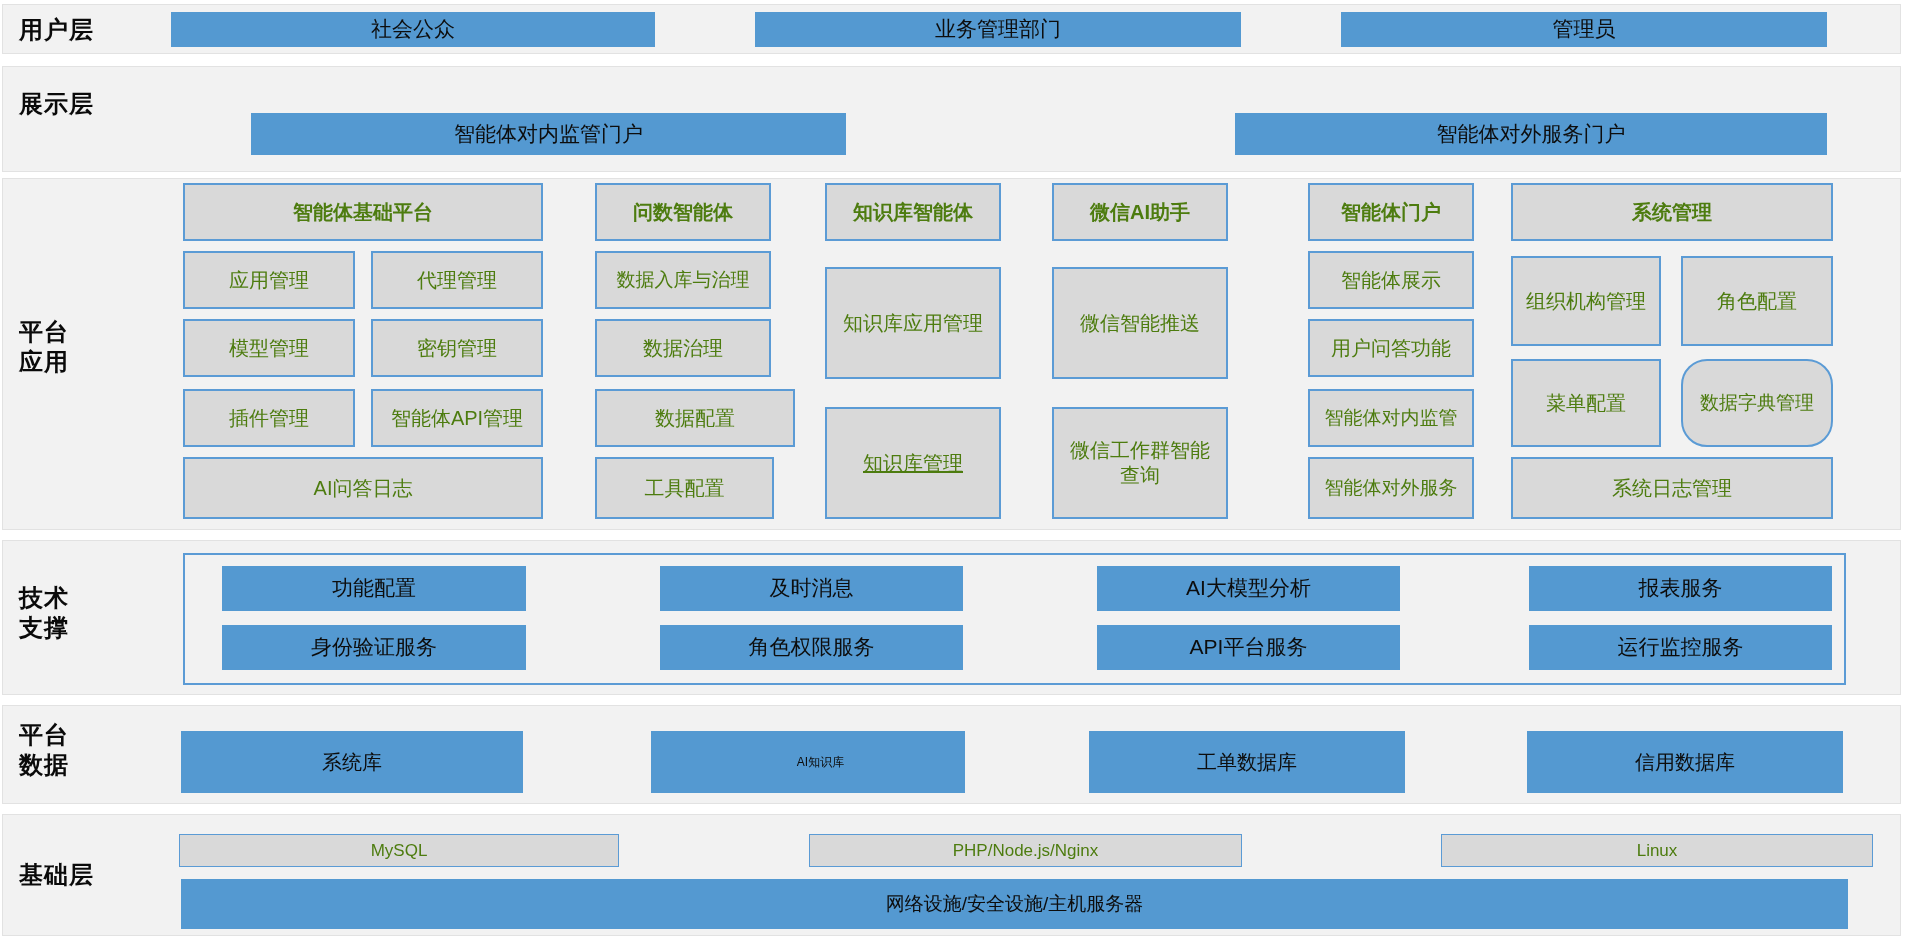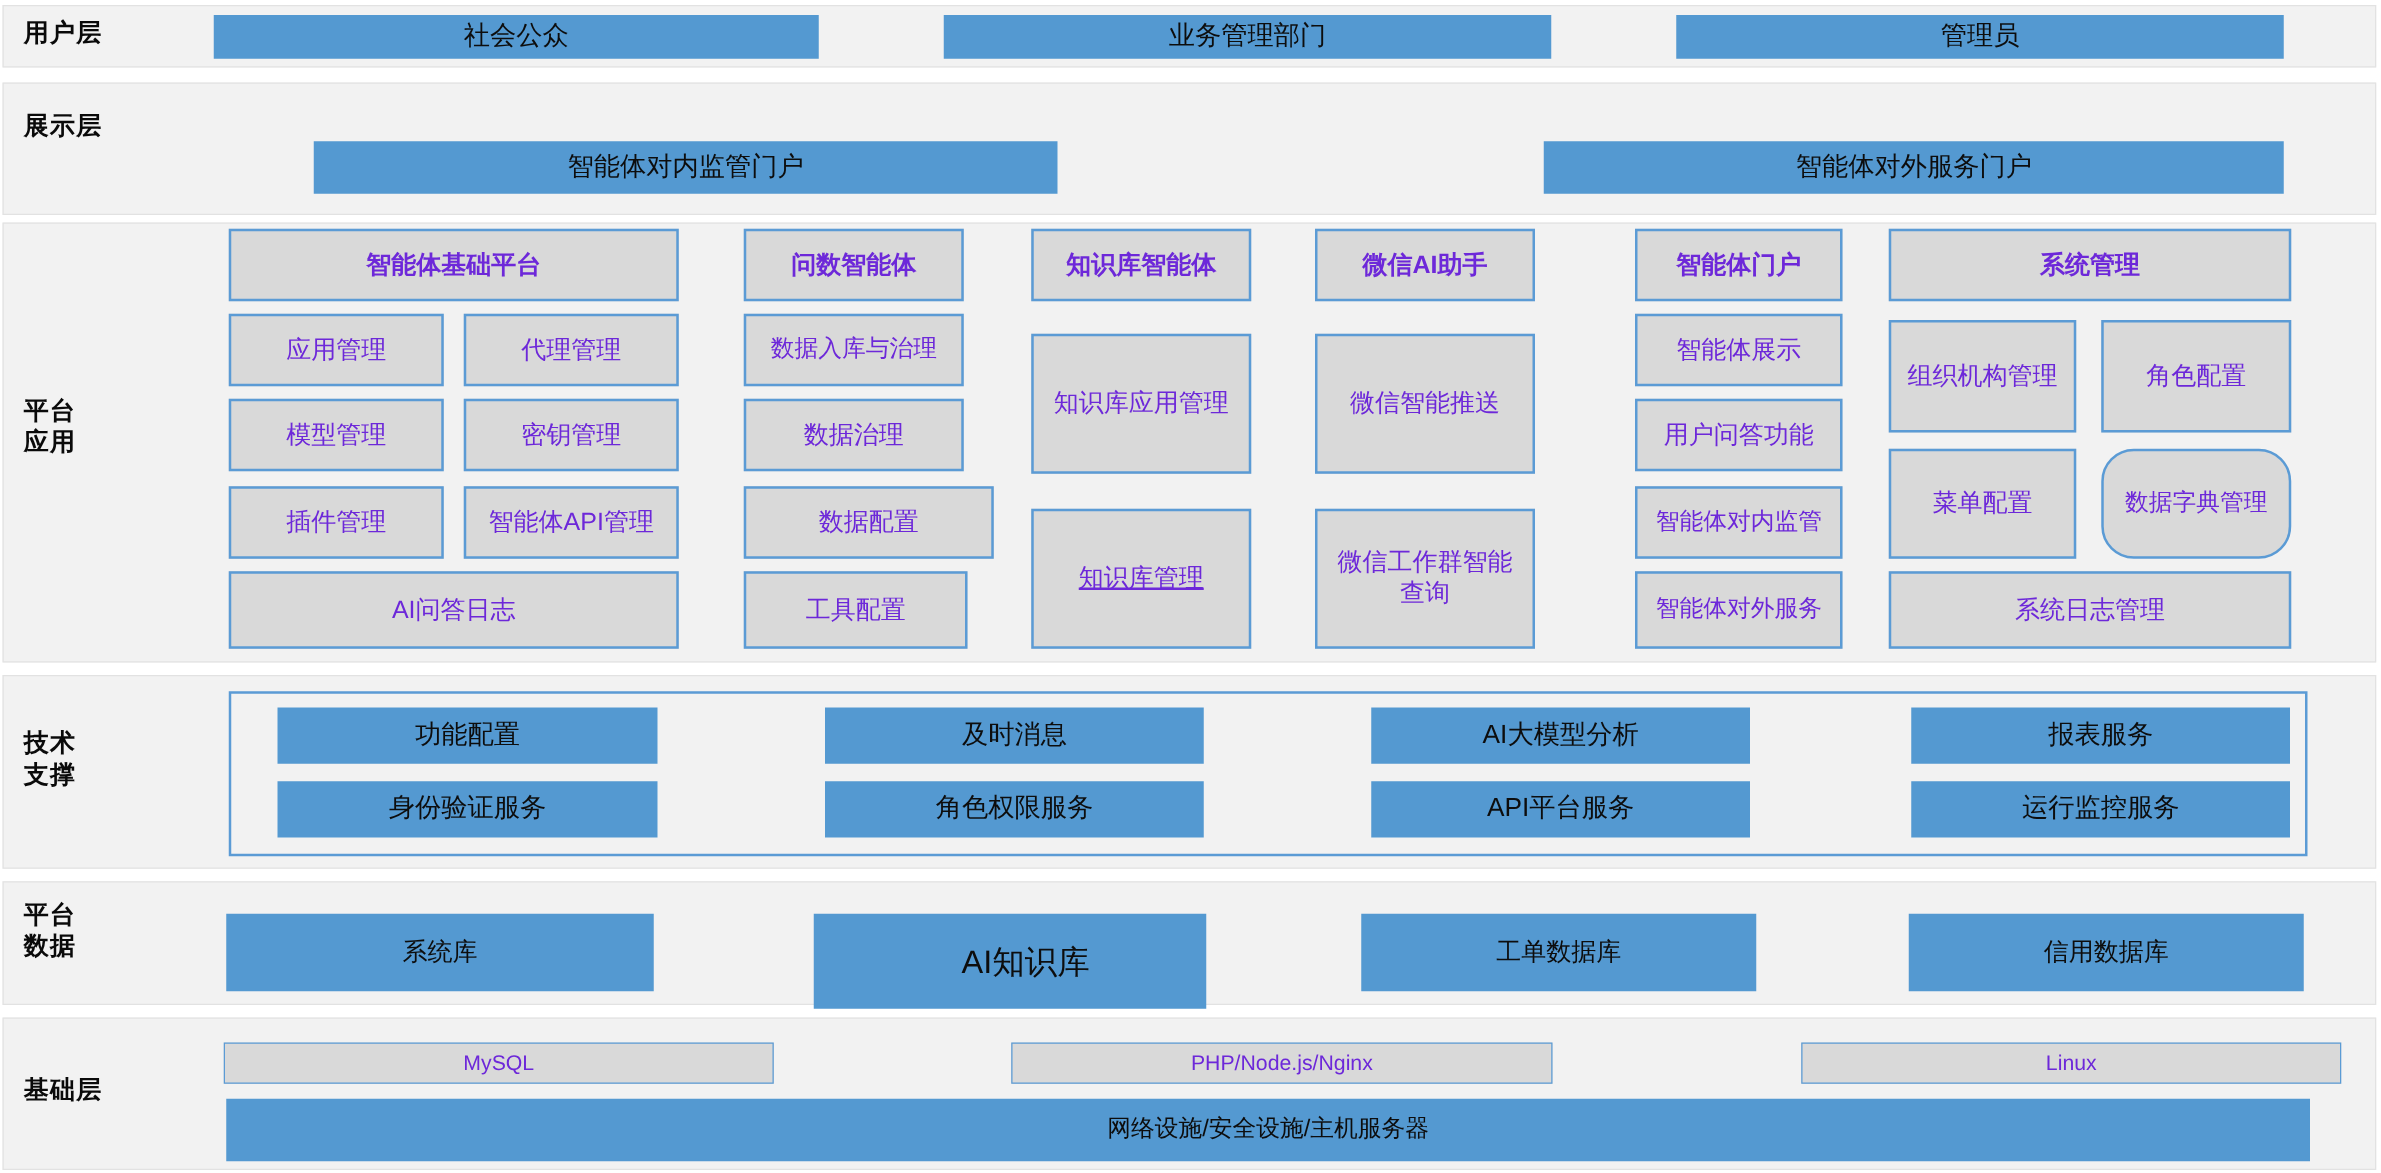--- a/index.html
+++ b/index.html
@@ -6,32 +6,32 @@
   body{
     width:1905px;height:938px;position:relative;background:#ffffff;
     font-family:"Liberation Sans","DejaVu Sans",sans-serif;color:#111;
     overflow:hidden;
   }
   .band{
     position:absolute;left:2px;width:1899px;background:#f2f2f2;
     border:1px solid #e2e2e2;box-sizing:border-box;
   }
   .lbl{
-    position:absolute;left:16px;font-weight:bold;font-size:20px;
+    position:absolute;left:16px;font-weight:bold;font-size:24px;
     color:#0a0a0a;line-height:1.25;letter-spacing:1px;
   }
   .bb{
     position:absolute;background:#5499d1;display:flex;align-items:center;
     justify-content:center;font-size:21px;color:#0d0d0d;text-align:center;
     box-sizing:border-box;line-height:1.25;
   }
   .gb{
     position:absolute;background:#d9d9d9;border:2px solid #5b9bd5;
     box-sizing:border-box;display:flex;align-items:center;justify-content:center;
-    font-size:20px;color:#6d28d9;text-align:center;padding:0 8px;line-height:1.25;
+    font-size:20px;color:#4d7c0f;text-align:center;padding:0 8px;line-height:1.25;
   }
   .hdr{font-weight:bold;}
   .tech-frame{
     position:absolute;border:2px solid #5b9bd5;box-sizing:border-box;
     background:transparent;
   }
   .small{font-size:17px;}
 </style>
 </head>
 <body>
@@ -107,21 +107,21 @@
   <div class="bb" style="left:1094px;top:84px;width:303px;height:45px;">API平台服务</div>
   <div class="bb" style="left:1526px;top:84px;width:303px;height:45px;">运行监控服务</div>
 </div>
 
 <div class="band" style="top:705px;height:99px;">
   <div class="lbl" style="top:14px;">
     <div>平台</div>
     <div>数据</div>
   </div>
   <div class="bb" style="left:178px;top:25px;width:342px;height:62px;font-size:20px;">系统库</div>
-  <div class="bb" style="left:648px;top:25px;width:314px;height:76px;font-size:26px;padding-left:25px;">AI知识库</div>
+  <div class="bb" style="left:648px;top:25px;width:314px;height:62px;font-size:12px;padding-left:25px;">AI知识库</div>
   <div class="bb" style="left:1086px;top:25px;width:316px;height:62px;font-size:20px;">工单数据库</div>
   <div class="bb" style="left:1524px;top:25px;width:316px;height:62px;font-size:20px;">信用数据库</div>
 </div>
 
 <div class="band" style="top:814px;height:122px;">
   <div class="lbl" style="top:45px;">基础层</div>
   <div class="gb small" style="left:176px;top:19px;width:440px;height:33px;border-width:1px;">MySQL</div>
   <div class="gb small" style="left:806px;top:19px;width:433px;height:33px;border-width:1px;">PHP/Node.js/Nginx</div>
   <div class="gb small" style="left:1438px;top:19px;width:432px;height:33px;border-width:1px;">Linux</div>
   <div class="bb" style="left:178px;top:64px;width:1667px;height:50px;font-size:19px;">网络设施/安全设施/主机服务器</div>

